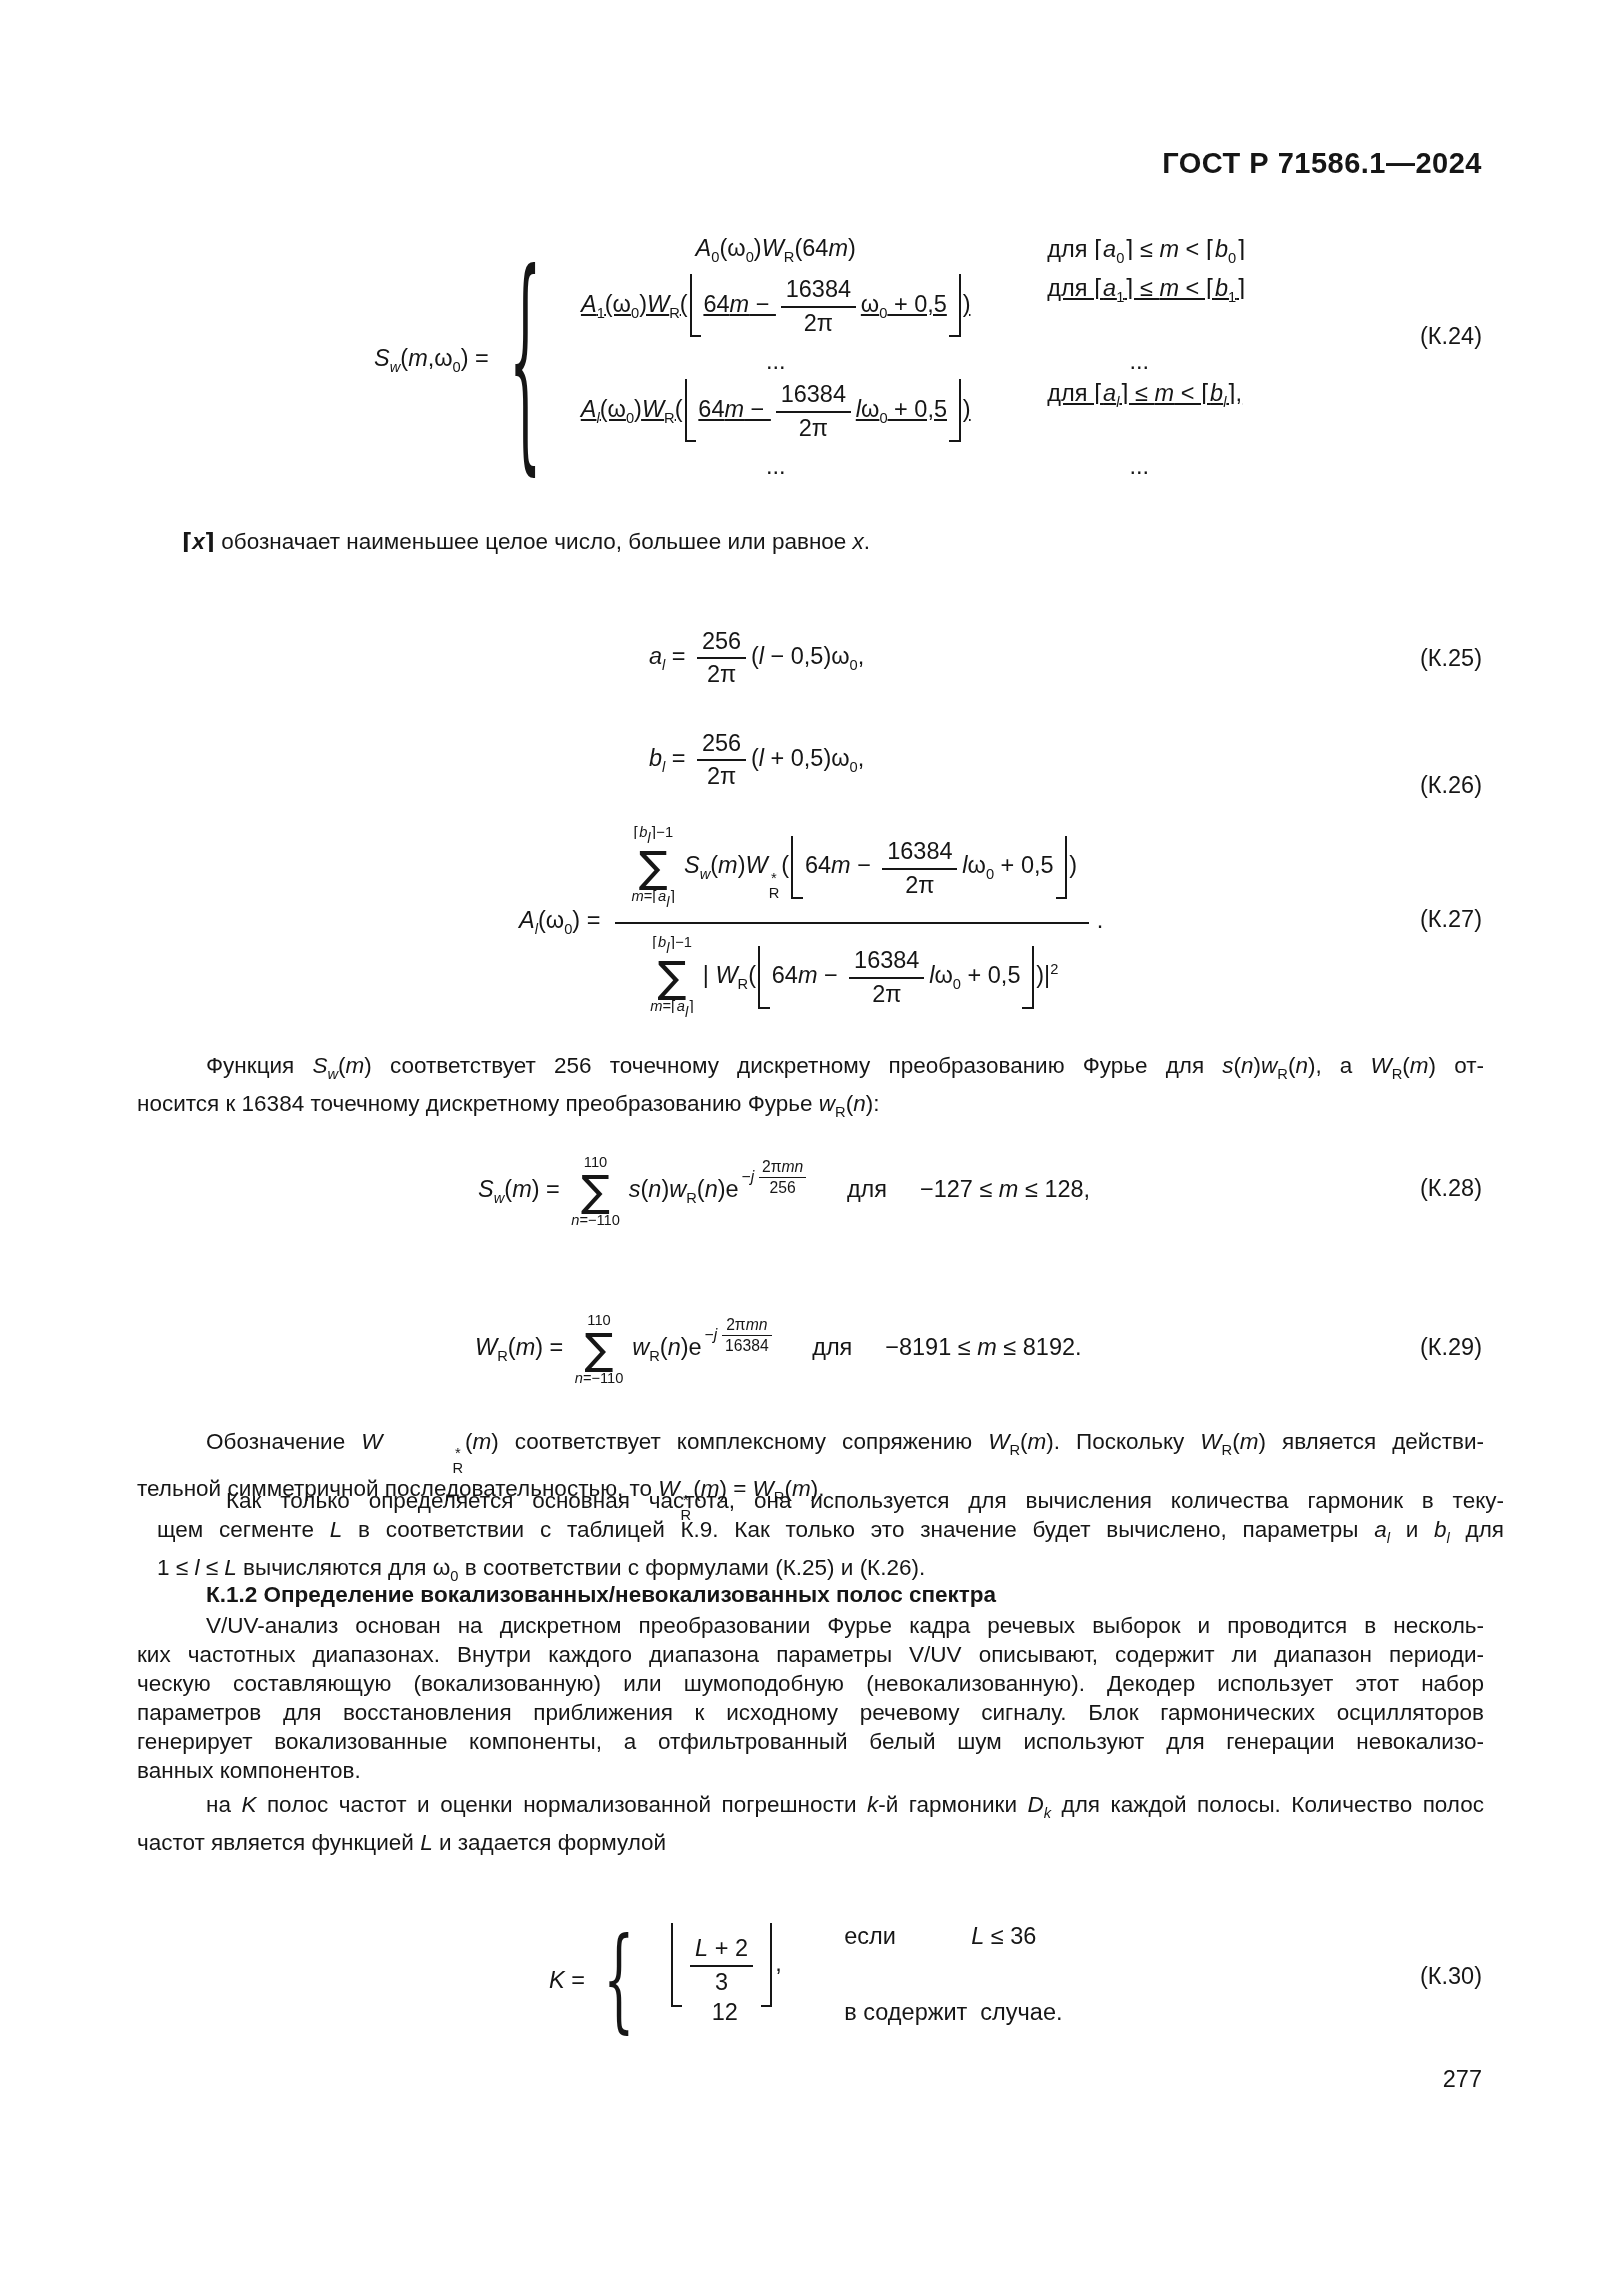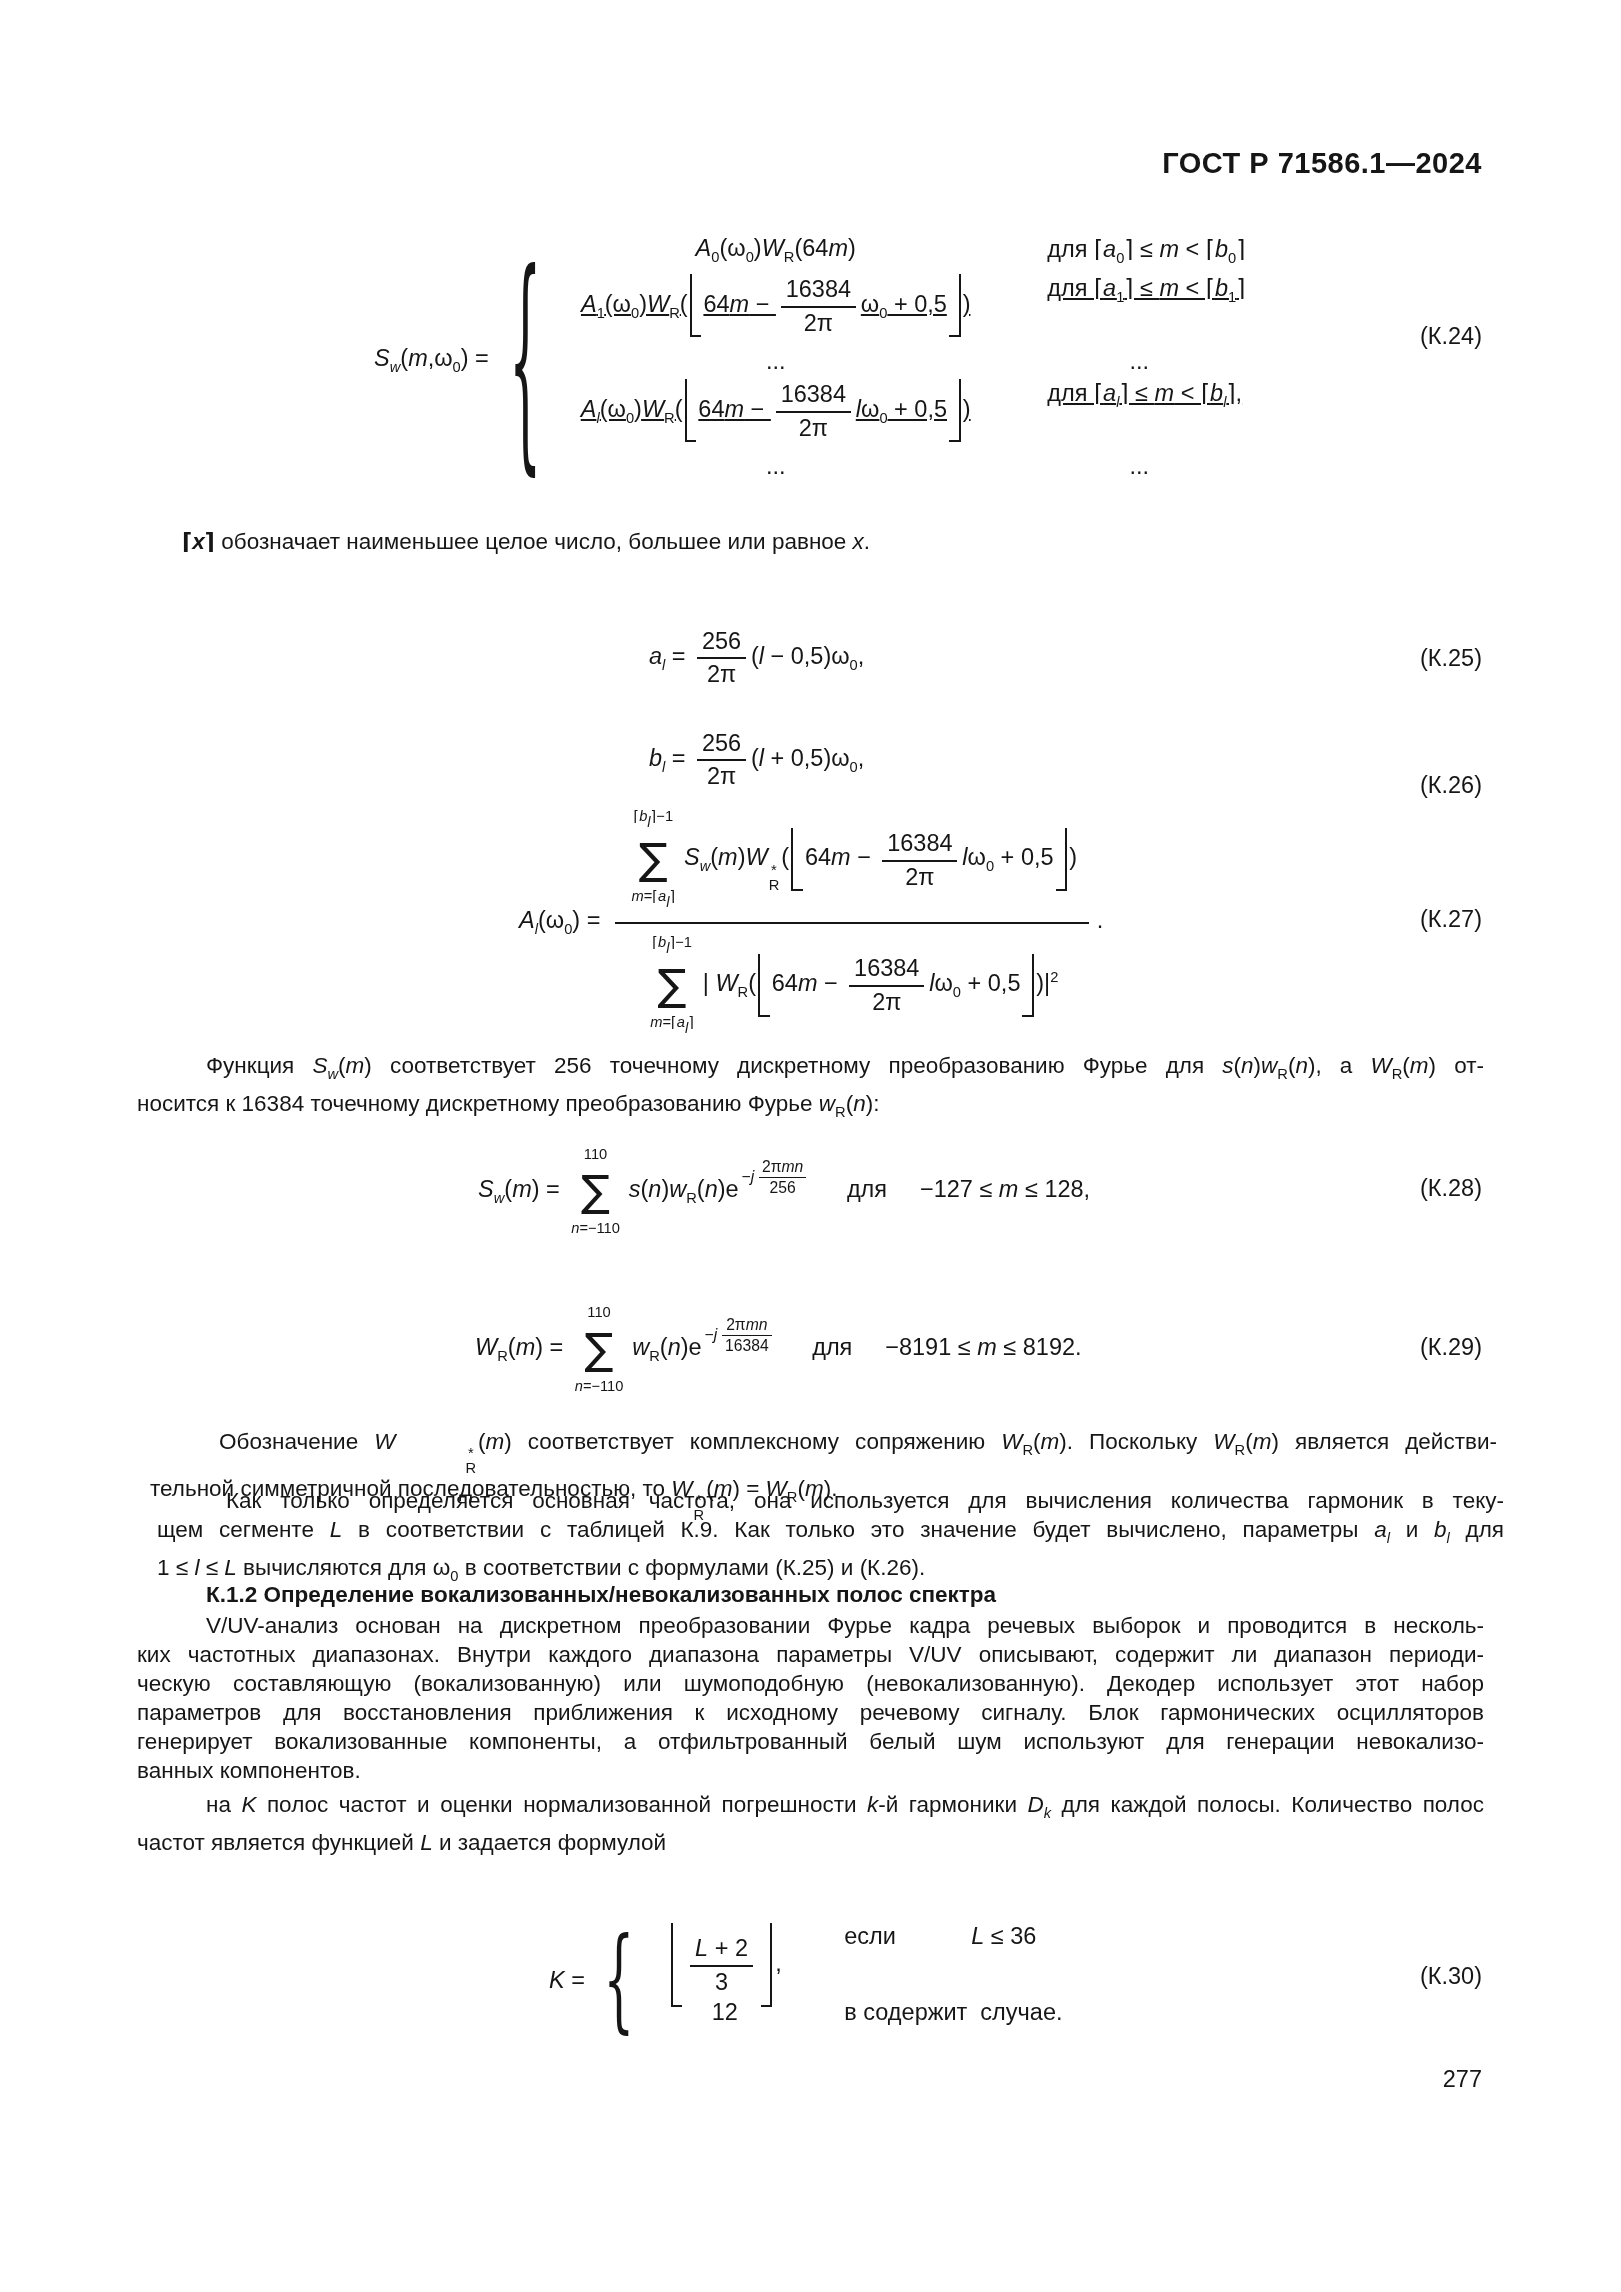--- a/index.html
+++ b/index.html
@@ -34,21 +34,21 @@
   .m-sp{font-size:14.7px;vertical-align:9.8px;}
   .gapp{display:inline-block;height:1px;}
 
   .frac{display:inline-block;vertical-align:middle;text-align:center;margin:0 4.9px;line-height:1.15;}
   .fnum{display:block;border-bottom:2px solid #161616;padding:2px 4.9px 2.9px;}
   .fden{display:block;padding:2px 4.9px 1px;}
   .bigf{margin:0 7.8px;}
   .bigf > .fnum{padding:3.9px 11.8px 11.8px;border-bottom:2.5px solid #161616;}
   .bigf > .fden{padding:9.8px 11.8px 2px;}
 
-  .sum{display:inline-flex;flex-direction:column;align-items:center;vertical-align:middle;margin:0 8.8px 0 4.9px;gap:8px;}
+  .sum{display:inline-flex;flex-direction:column;align-items:center;vertical-align:middle;margin:0 8.8px 0 4.9px;}
   .lim{font-size:14.7px;line-height:16.7px;white-space:pre;}
   .sig{font-size:43px;line-height:41px;font-family:"DejaVu Sans",sans-serif;}
 
   .ss{display:inline-flex;flex-direction:column;align-items:center;vertical-align:-8.8px;margin:0 2px 0 1px;}
   .ssl{line-height:12.7px;white-space:pre;}
   .ssl .m-r{font-size:14.7px;}
 
   .expo{display:inline-block;vertical-align:15.7px;font-size:15.7px;margin:0 2.9px;white-space:pre;}
   .expo .fnum{border-bottom:1.5px solid #161616;padding:0 2.9px 1px;}
   .expo .fden{padding:1px 2.9px 0;}
@@ -172,21 +172,21 @@
   </div>
   <span class="elab" style="top:1175px;">(К.28)</span>
 
   <div class="eq" style="top:1308px;height:82px;">
     <div class="ebody" style="left:338px;top:0;height:82px;">
       <span class="m"><span class="m-i">W</span><span class="m-sbr">R</span><span class="m-r">(</span><span class="m-i">m</span><span class="m-r">) = </span><span class="sum"><span class="lim"><span class="m-r">110</span></span><span class="sig">∑</span><span class="lim"><span class="m-i">n</span><span class="m-r">=−110</span></span></span><span class="m-i">w</span><span class="m-sbr">R</span><span class="m-r">(</span><span class="m-i">n</span><span class="m-r">)</span><span class="m-r">e</span><span class="expo"><span class="m-r">−</span><span class="m-i">j</span><span class="frac"><span class="fnum"><span class="m-r">2π</span><span class="m-i">mn</span></span><span class="fden"><span class="m-r">16384</span></span></span></span><span class="gapp" style="width: 1.4em;"></span><span class="m-r">для</span><span class="gapp" style="width: 1.4em;"></span><span class="m-r">−8191 ≤ </span><span class="m-i">m</span><span class="m-r"> ≤ 8192.</span></span>
     </div>
   </div>
   <span class="elab" style="top:1334px;">(К.29)</span>
 
-  <div class="par ind" style="top:1427px;margin-left:13px;">
+  <div class="par ind" style="top:1427px;">
       <div class="pline"><span class="m-r">Обозначение </span><span class="m-i">W</span><span class="ss">
           <span class="ssl"><span class="m-r">*</span></span>
           <span class="ssl"><span class="m-r">R</span></span>
         </span><span class="m-r">(</span><span class="m-i">m</span><span class="m-r">) соответствует комплексному сопряжению </span><span class="m-i">W</span><span class="m-sbr">R</span><span class="m-r">(</span><span class="m-i">m</span><span class="m-r">). Поскольку </span><span class="m-i">W</span><span class="m-sbr">R</span><span class="m-r">(</span><span class="m-i">m</span><span class="m-r">) является действи-</span></div>
       <div class="pline last"><span class="m-r">тельной симметричной последовательностью, то </span><span class="m-i">W</span><span class="ss">
           <span class="ssl"><span class="m-r">*</span></span>
           <span class="ssl"><span class="m-r">R</span></span>
         </span><span class="m-r">(</span><span class="m-i">m</span><span class="m-r">) = </span><span class="m-i">W</span><span class="m-sbr">R</span><span class="m-r">(</span><span class="m-i">m</span><span class="m-r">).</span></div>
     </div>
   <div class="par ind" style="top:1486px;margin-left:20px;">

